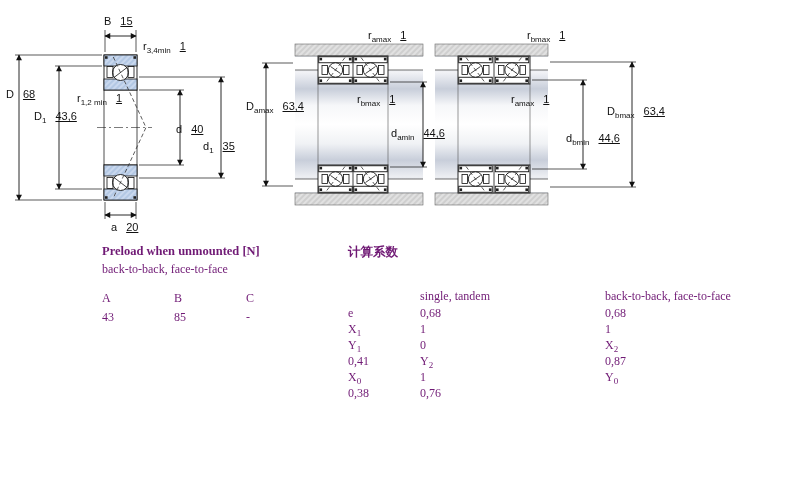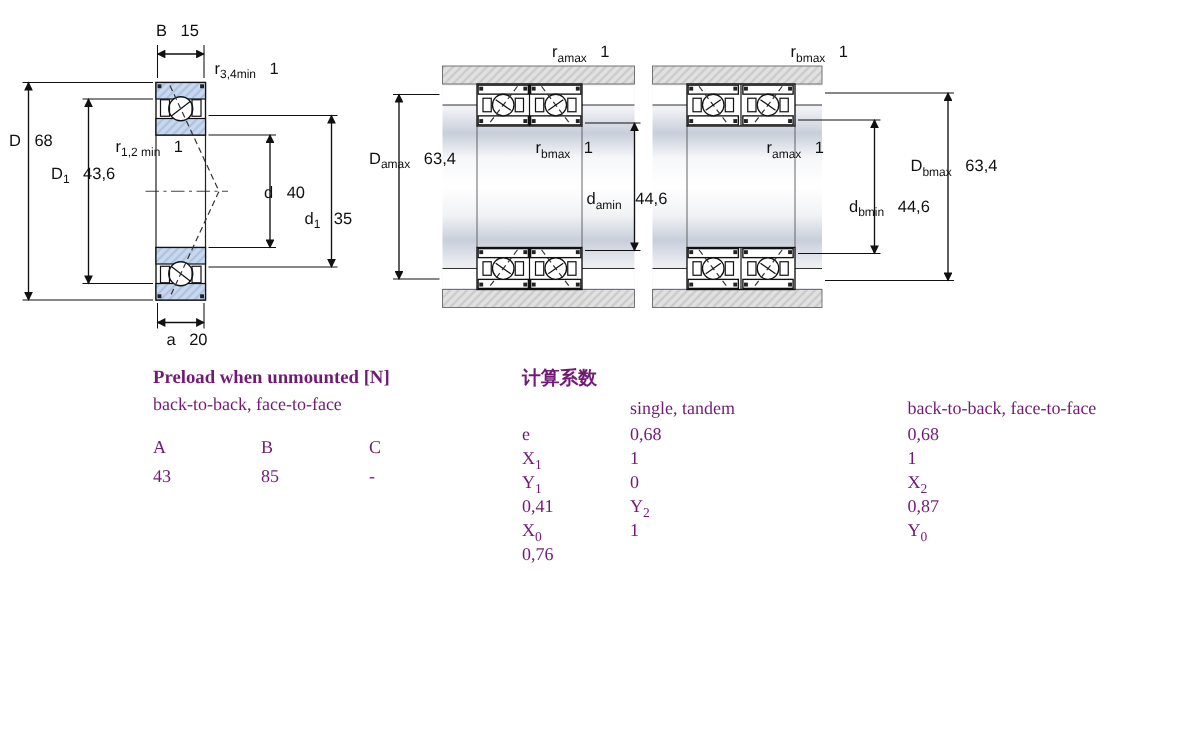--- a/index.html
+++ b/index.html
@@ -2,27 +2,27 @@
 <html><head>
 <meta charset="utf-8">
 <style>
   html,body{margin:0;padding:0;background:#fff;}
   .stage{position:relative;width:800px;height:500px;background:#fff;overflow:hidden;
          font-family:"Liberation Sans",sans-serif;color:#111;}
   .artwork{position:absolute;left:0;top:0;}
   
   .dlab{position:absolute;font-size:11px;color:#111;white-space:nowrap;line-height:13px;}
   .dlab sub{font-size:8px;line-height:0;}
-  .dlab .v{margin-left:9px;}
+  .dlab .v{margin-left:9px;text-decoration:underline;}
   
   .tbl{position:absolute;font-family:"Liberation Serif",serif;font-size:12px;color:#701a75;}
   .t-title{font-weight:bold;font-size:12.5px;white-space:nowrap;}
   .t-sub{margin-top:3px;white-space:nowrap;}
   .pl-grid{display:grid;grid-template-columns:72px 72px 60px;margin-top:14px;row-gap:4px;}
-  .f-grid{display:grid;grid-template-columns:72px 185px 190px;margin-top:4px;}
+  .f-grid{display:grid;grid-template-columns:72px 185px 190px;margin-top:28px;}
   .f-grid .cell{height:16px;line-height:15px;white-space:nowrap;}
   .f-grid .hcell{height:17px;line-height:15px;white-space:nowrap;}
   .sym sub{font-size:9px;line-height:0;}
 </style>
 </head>
 <body>
 
 <div class="stage">
 
   <svg class="artwork" width="800" height="245" viewBox="0 0 800 245">
@@ -221,17 +221,18 @@
       <span class="cell sym"><span>X</span><sub>2</sub></span>
       <span class="cell">0,41</span>
 
       <span class="cell sym"><span>Y</span><sub>2</sub></span>
       <span class="cell">0,87</span>
 
       <span class="cell sym"><span>X</span><sub>0</sub></span>
       <span class="cell">1</span>
 
       <span class="cell sym"><span>Y</span><sub>0</sub></span>
+      <span class="cell">0,38</span>
       <span class="cell">0,76</span>
     </div>
   </div>
 
 </div>
 
 </body></html>

